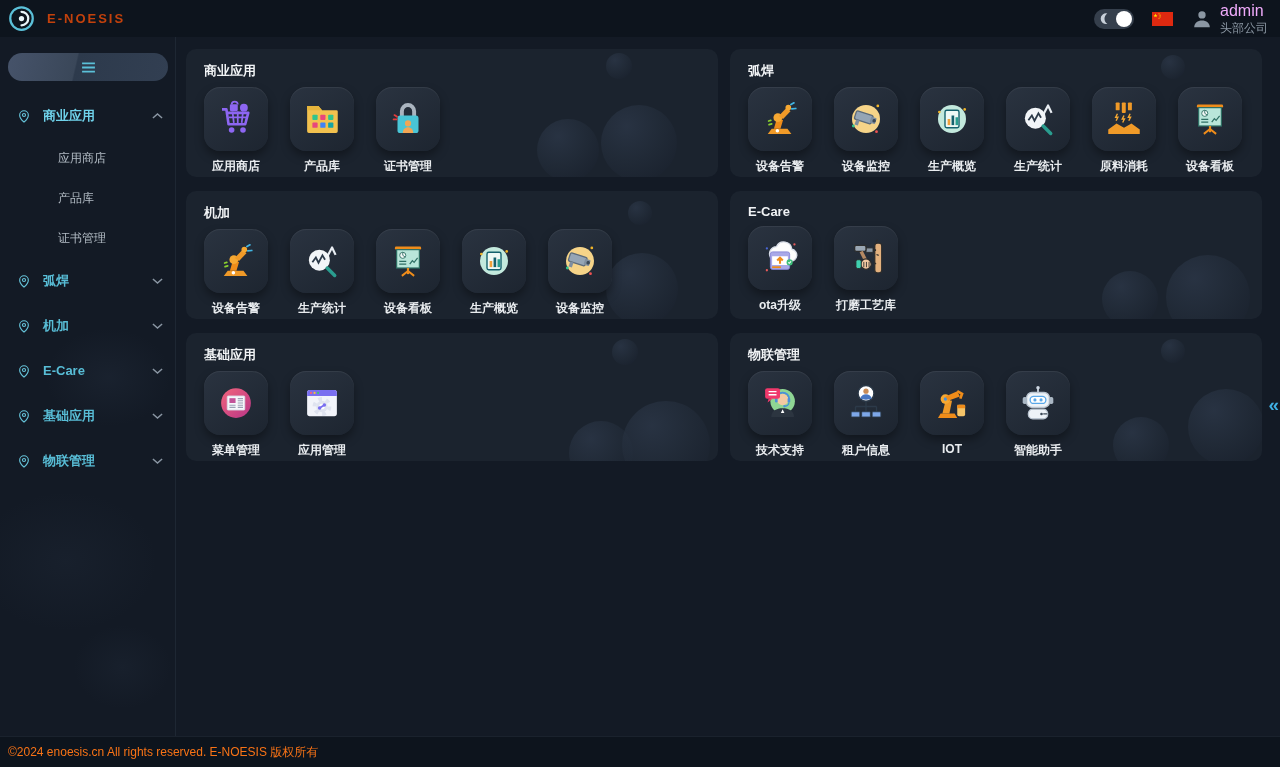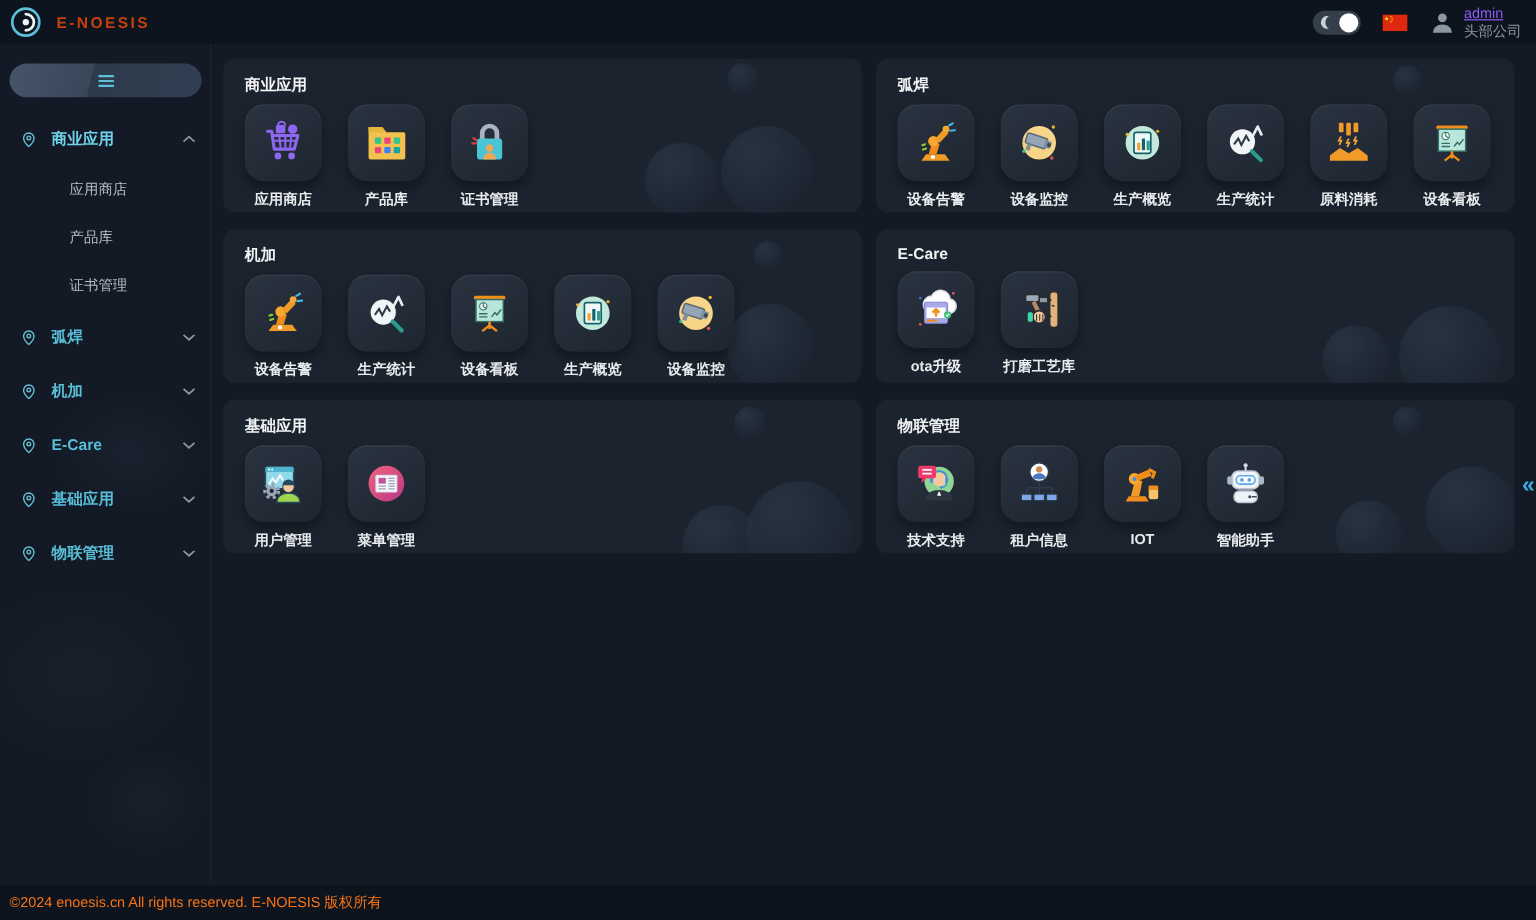--- a/index.html
+++ b/index.html
@@ -25,21 +25,21 @@
   }
   .theme-toggle .moon { position:absolute; left:4px; top:3px; width:13px; height:13px; }
   .theme-toggle .knob {
     position:absolute; right:2px; top:2px; width:16px; height:16px;
     border-radius:50%; background:#fff;
   }
   .flag { width:21px; height:14px; display:block; cursor:pointer; border:none; background:none; padding:0; }
   .user { display:flex; align-items:center; gap:7px; cursor:pointer; }
   .user-avatar svg { width:22px; height:22px; display:block; }
   .user-texts { display:flex; flex-direction:column; line-height:1.25; }
-  .user-name { font-size:12px; color:#8b5cf6;text-decoration:underline; }
+  .user-name { font-size:16px; color:#f0abfc; }
   .user-company { font-size:12px; color:#8b97a3; }
   
   .layout { flex:1; display:flex; min-height:0; background:#131a25; position:relative; }
   
   aside {
     flex:0 0 176px; width:176px; border-right:1px solid #1e2733;
     padding-top:16px; position:relative; overflow:hidden;
   }
   aside::after {
     content:""; position:absolute; left:0; right:0; bottom:0; height:460px; pointer-events:none;
@@ -399,55 +399,55 @@
         <section class="card">
           <div class="sphere" style="left: 80%; top: 6px; height: 26px; width: 26px;"></div>
           <div class="sphere" style="left: 72%; top: 88px; height: 64px; width: 64px;"></div>
           <div class="sphere" style="left: 82%; top: 68px; height: 88px; width: 88px;"></div>
           <h2 class="card-title">基础应用</h2>
           <div class="tile-row">
             <div class="app">
               <div class="tile">
                 <span class="tile-icon">
                   <svg viewBox="0 0 48 48">
-                    <rect x="7" y="8" width="27" height="21" rx="2" fill="#8fd9ea" stroke="#27495c" stroke-width="1.5"></rect>
-                    <path d="M7 10a2 2 0 012-2h23a2 2 0 012 2v3H7z" fill="#4fb3cf"></path>
-                    <circle cx="10.5" cy="10.5" r="1" fill="#fff"></circle>
-                    <circle cx="13.5" cy="10.5" r="1" fill="#fff"></circle>
-                    <path d="M10 25l4-6 3 4 4-7 3 5" fill="none" stroke="#f7fbfd" stroke-width="1.8"></path>
-                    <circle cx="13" cy="31" r="5" fill="#98a6b5"></circle>
-                    <circle cx="13" cy="31" r="6.5" fill="none" stroke="#98a6b5" stroke-width="3" stroke-dasharray="3 3.1"></circle>
-                    <circle cx="13" cy="31" r="2" fill="#1e2631"></circle>
-                    <circle cx="29" cy="27" r="5.5" fill="#f3c9a2" stroke="#27495c"></circle>
-                    <path d="M23.5 25.5a5.5 5.5 0 0111 0z" fill="#27495c"></path>
-                    <path d="M18 42c0-6 5-9 11-9s11 3 11 9z" fill="#9fd64f" stroke="#27495c" stroke-width="1.2"></path>
-                  </svg>
-                </span>
-              </div>
-              <div class="app-label">用户管理</div>
-            </div>
-            <div class="app">
-              <div class="tile">
-                <span class="tile-icon">
-                  <svg viewBox="0 0 48 48">
                     <defs>
                       <linearGradient id="mmg" x1="0" y1="0" x2="1" y2="1">
                         <stop offset="0" stop-color="#f2647c"></stop>
                         <stop offset="1" stop-color="#b93687"></stop>
                       </linearGradient>
                     </defs>
                     <circle cx="24" cy="24" r="17" fill="url(#mmg)"></circle>
                     <rect x="14" y="16" width="20" height="16" rx="1" fill="#f6f7fb" stroke="#d8dbe6"></rect>
                     <rect x="16.5" y="18.5" width="7" height="5.5" fill="#b93687" opacity=".85"></rect>
                     <path d="M16.5 26.5h7M16.5 29h7" stroke="#9aa1b5" stroke-width="1.2"></path>
                     <path d="M26 19h6M26 21.5h6M26 24h6M26 26.5h6M26 29h6" stroke="#9aa1b5" stroke-width="1.2"></path>
                   </svg>
                 </span>
               </div>
               <div class="app-label">菜单管理</div>
+            </div>
+            <div class="app">
+              <div class="tile">
+                <span class="tile-icon">
+                  <svg viewBox="0 0 48 48">
+                    <rect x="7" y="9" width="34" height="30" rx="3" fill="#f2f4fa"></rect>
+                    <path d="M7 12a3 3 0 013-3h28a3 3 0 013 3v4H7z" fill="#7a6ff0"></path>
+                    <circle cx="11.5" cy="12.5" r="1.3" fill="#f2647c"></circle>
+                    <circle cx="15.5" cy="12.5" r="1.3" fill="#f0c23a"></circle>
+                    <circle cx="19.5" cy="12.5" r="1.3" fill="#3dbf7a"></circle>
+                    <circle cx="24" cy="28" r="6.5" fill="#dfe3ef"></circle>
+                    <circle cx="24" cy="28" r="8.5" fill="none" stroke="#dfe3ef" stroke-width="4.5" stroke-dasharray="4.2 4.7"></circle>
+                    <circle cx="24" cy="28" r="3.2" fill="#fff"></circle>
+                    <circle cx="21.3" cy="29.7" r="2" fill="#7a6ff0"></circle>
+                    <circle cx="26.7" cy="26.3" r="2" fill="#7a6ff0"></circle>
+                    <path d="M21.3 29.7l5.4-3.4" stroke="#7a6ff0" stroke-width="2" stroke-linecap="round"></path>
+                  </svg>
+                </span>
+              </div>
+              <div class="app-label">应用管理</div>
             </div>
           </div>
         </section>
       </div>
     <div class="col" id="col-right">
         <section class="card">
           <div class="sphere" style="left: 81%; top: 6px; height: 24px; width: 24px;"></div>
           <h2 class="card-title">弧焊</h2>
           <div class="tile-row">
             <div class="app">

